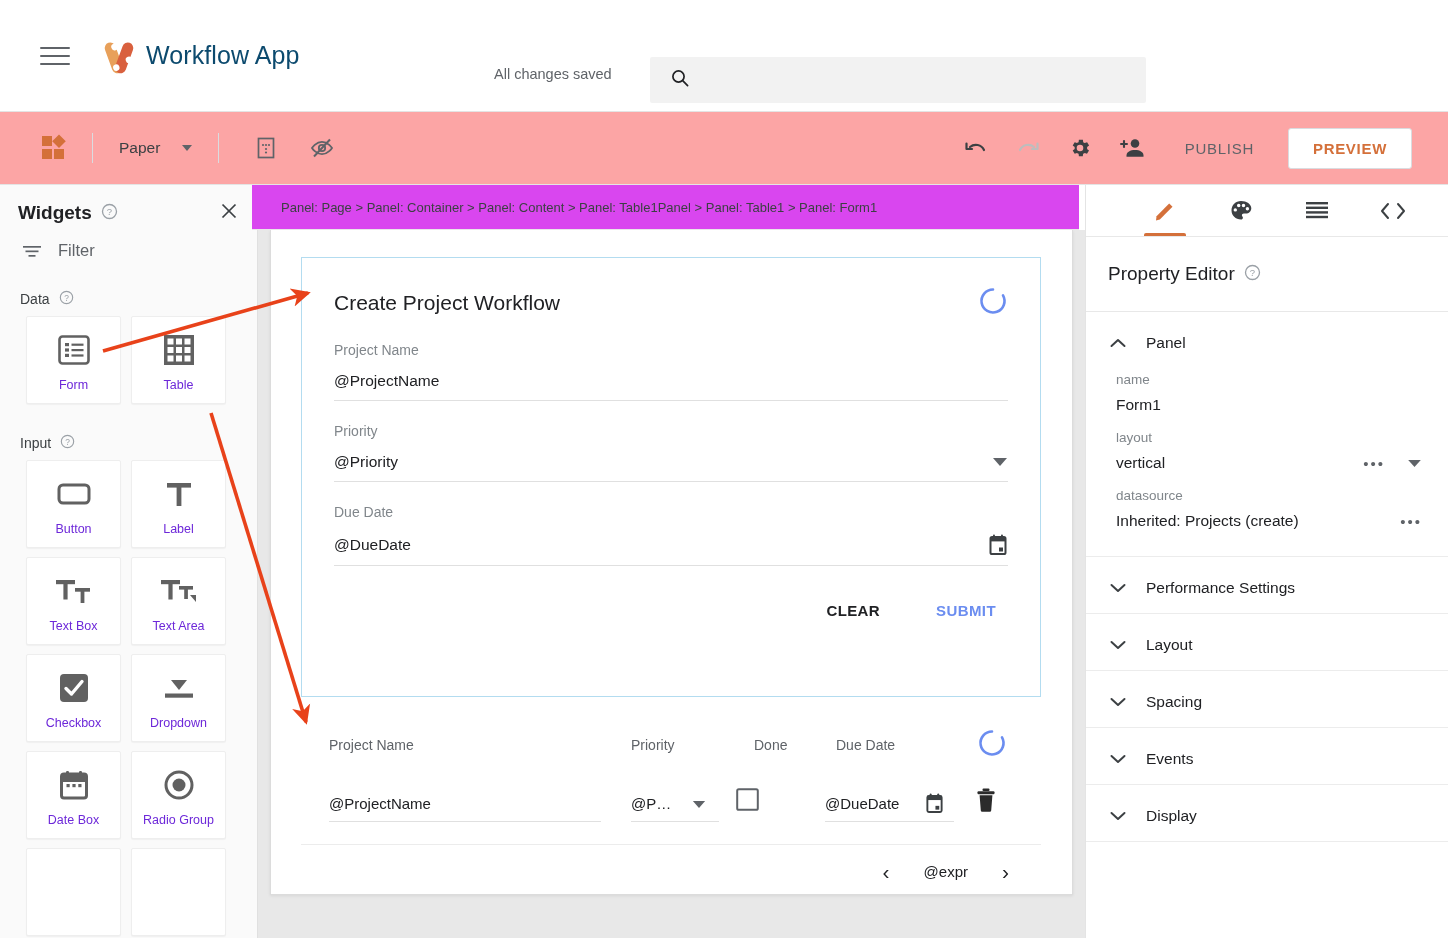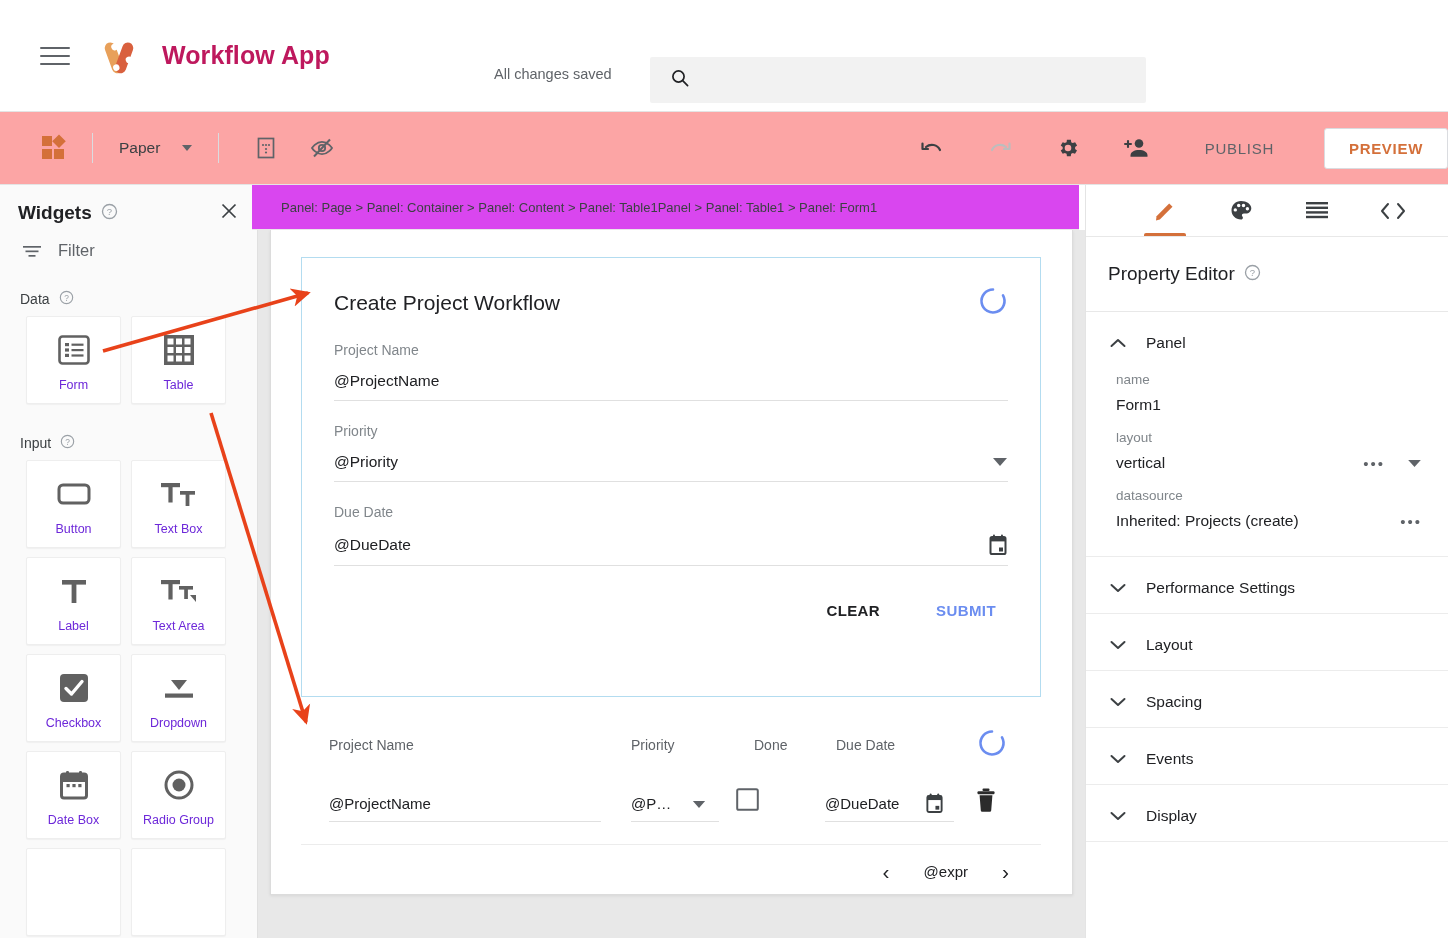--- a/index.html
+++ b/index.html
@@ -15,21 +15,21 @@
   
   .topbar {
     position: absolute; left: 0; top: 0; width: 1448px; height: 112px;
     background: #fff; border-bottom: 1px solid #e4e4e4;
     display: flex; align-items: center;
   }
   .hamburger { margin-left: 40px; width: 30px; height: 26px;
     display: flex; flex-direction: column; justify-content: center; gap: 6px; cursor: pointer; }
   .hamburger i { display: block; height: 2px; background: #5f6368; border-radius: 1px; }
   .logo { margin-left: 28px; width: 42px; height: 42px; position: relative; }
-  .app-title { margin-left: 22px; font-size: 25px; color: #be185d; font-weight: 700; letter-spacing: .1px; }
+  .app-title { margin-left: 6px; font-size: 25px; color: #0c4a6e; font-weight: 400; letter-spacing: .1px; }
   .saved-text { position: absolute; left: 494px; top: 66px; font-size: 14.5px; color: #5f6368; }
   .searchbox {
     position: absolute; left: 650px; top: 57px; width: 496px; height: 46px;
     background: #f2f2f2; border-radius: 2px; display: flex; align-items: center;
   }
   .searchbox .mag { margin-left: 20px; }
   .searchbox input {
     border: none; background: transparent; outline: none; margin-left: 14px;
     font-size: 15px; color: #202124; width: 400px; font-family: inherit;
   }
@@ -41,21 +41,21 @@
     display: flex; align-items: center;
   }
   .tb-widgets-icon { margin-left: 40px; width: 30px; height: 30px; position: relative; cursor: pointer; }
   .tb-sep { width: 1px; height: 30px; background: #dadce0; margin: 0 22px; }
   .tb-select { display: flex; align-items: center; gap: 22px; cursor: pointer; padding: 0 4px; }
   .tb-select span { font-size: 15.5px; color: #3c4043; }
   .caret-down { width: 0; height: 0; border-left: 5px solid transparent;
      border-right: 5px solid transparent; border-top: 6px solid #5f6368; }
   .tb-icon { width: 34px; height: 34px; display: flex; align-items: center;
      justify-content: center; cursor: pointer; }
-  .tb-right { margin-left: auto; display: flex; align-items: center; gap: 16px; }
+  .tb-right { margin-left: auto; display: flex; align-items: center; gap: 0; padding-right: 36px; }
   .tb-right .tb-icon { margin-left: 18px; }
   .publish-btn {
     margin-left: 30px; font-size: 15px; letter-spacing: .7px; color: #5f6368;
     font-weight: 500; cursor: pointer; padding: 10px 6px;
   }
   .preview-btn {
     margin-left: 28px; border: 1px solid #dadce0; border-radius: 3px;
     padding: 11px 24px; font-size: 15px; letter-spacing: .7px; font-weight: 600;
     color: #d4703a; background: #fff; cursor: pointer;
   }
@@ -341,37 +341,37 @@
       <div class="widget-card">
         <div class="wi">
           <svg width="36" height="26" viewBox="0 0 36 26" fill="none">
             <rect x="3" y="4" width="30" height="18" rx="4" stroke="#616161" stroke-width="3"></rect>
           </svg>
         </div>
         <div class="wlabel">Button</div>
       </div>
       <div class="widget-card">
         <div class="wi">
+          <svg width="32" height="32" viewBox="0 0 32 32" fill="#616161">
+            <rect x="4" y="5" width="24" height="4.6"></rect>
+            <rect x="13.6" y="9" width="4.8" height="19"></rect>
+          </svg>
+        </div>
+        <div class="wlabel">Label</div>
+      </div>
+      <div class="widget-card">
+        <div class="wi">
           <svg width="38" height="28" viewBox="0 0 38 28" fill="#616161">
             <rect x="1" y="3" width="19" height="4.2"></rect>
             <rect x="8.4" y="6.5" width="4.2" height="16"></rect>
             <rect x="20" y="11" width="15" height="3.7"></rect>
             <rect x="25.6" y="14" width="3.8" height="12"></rect>
           </svg>
         </div>
         <div class="wlabel">Text Box</div>
-      </div>
-      <div class="widget-card">
-        <div class="wi">
-          <svg width="32" height="32" viewBox="0 0 32 32" fill="#616161">
-            <rect x="4" y="5" width="24" height="4.6"></rect>
-            <rect x="13.6" y="9" width="4.8" height="19"></rect>
-          </svg>
-        </div>
-        <div class="wlabel">Label</div>
       </div>
       <div class="widget-card">
         <div class="wi">
           <svg width="38" height="28" viewBox="0 0 38 28" fill="#616161">
             <rect x="1" y="3" width="19" height="4.2"></rect>
             <rect x="8.4" y="6.5" width="4.2" height="16"></rect>
             <rect x="19" y="9" width="14" height="3.6"></rect>
             <rect x="24.2" y="12" width="3.7" height="10"></rect>
             <path d="M30 18 L36 18 L36 25 Z"></path>
           </svg>

